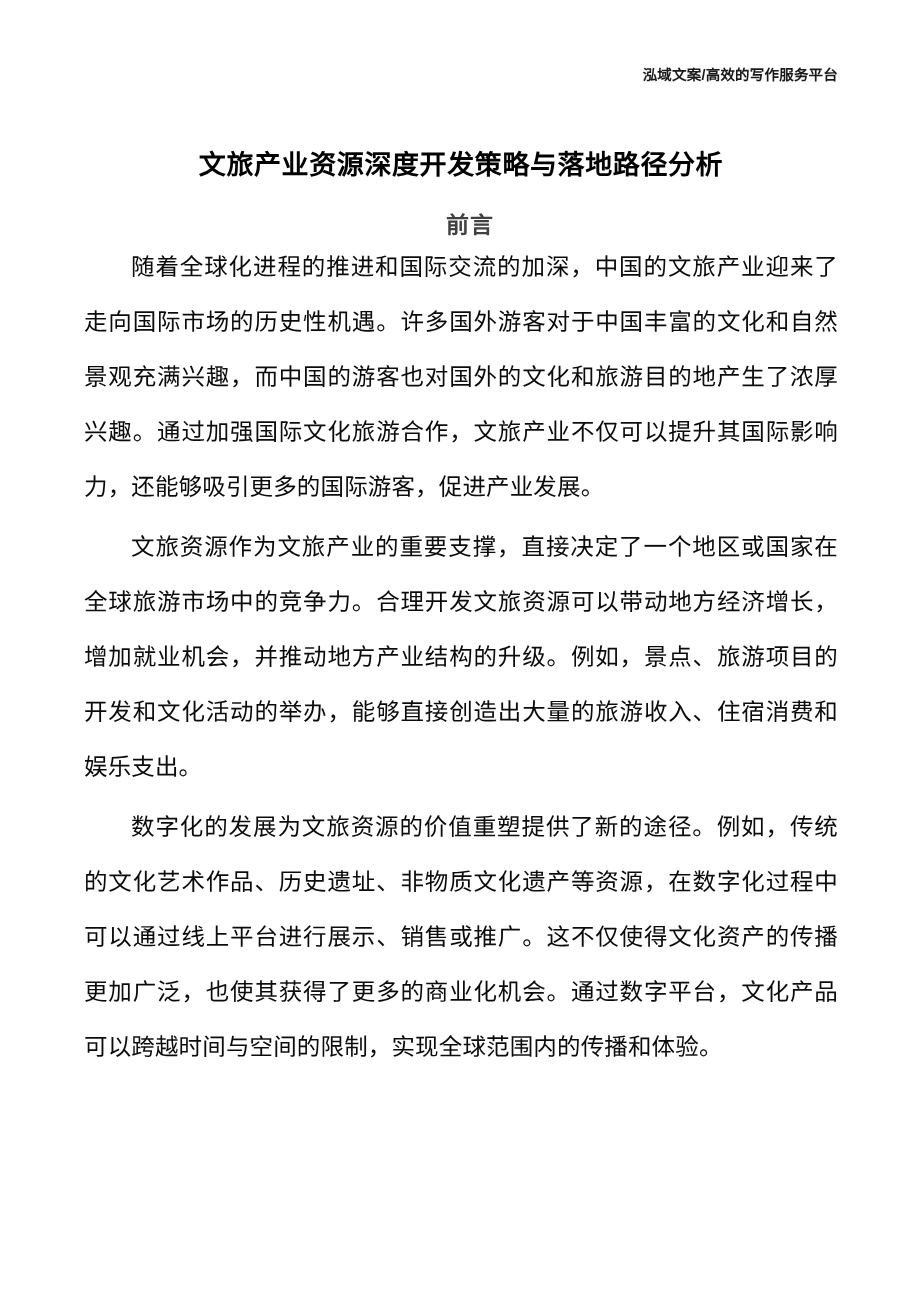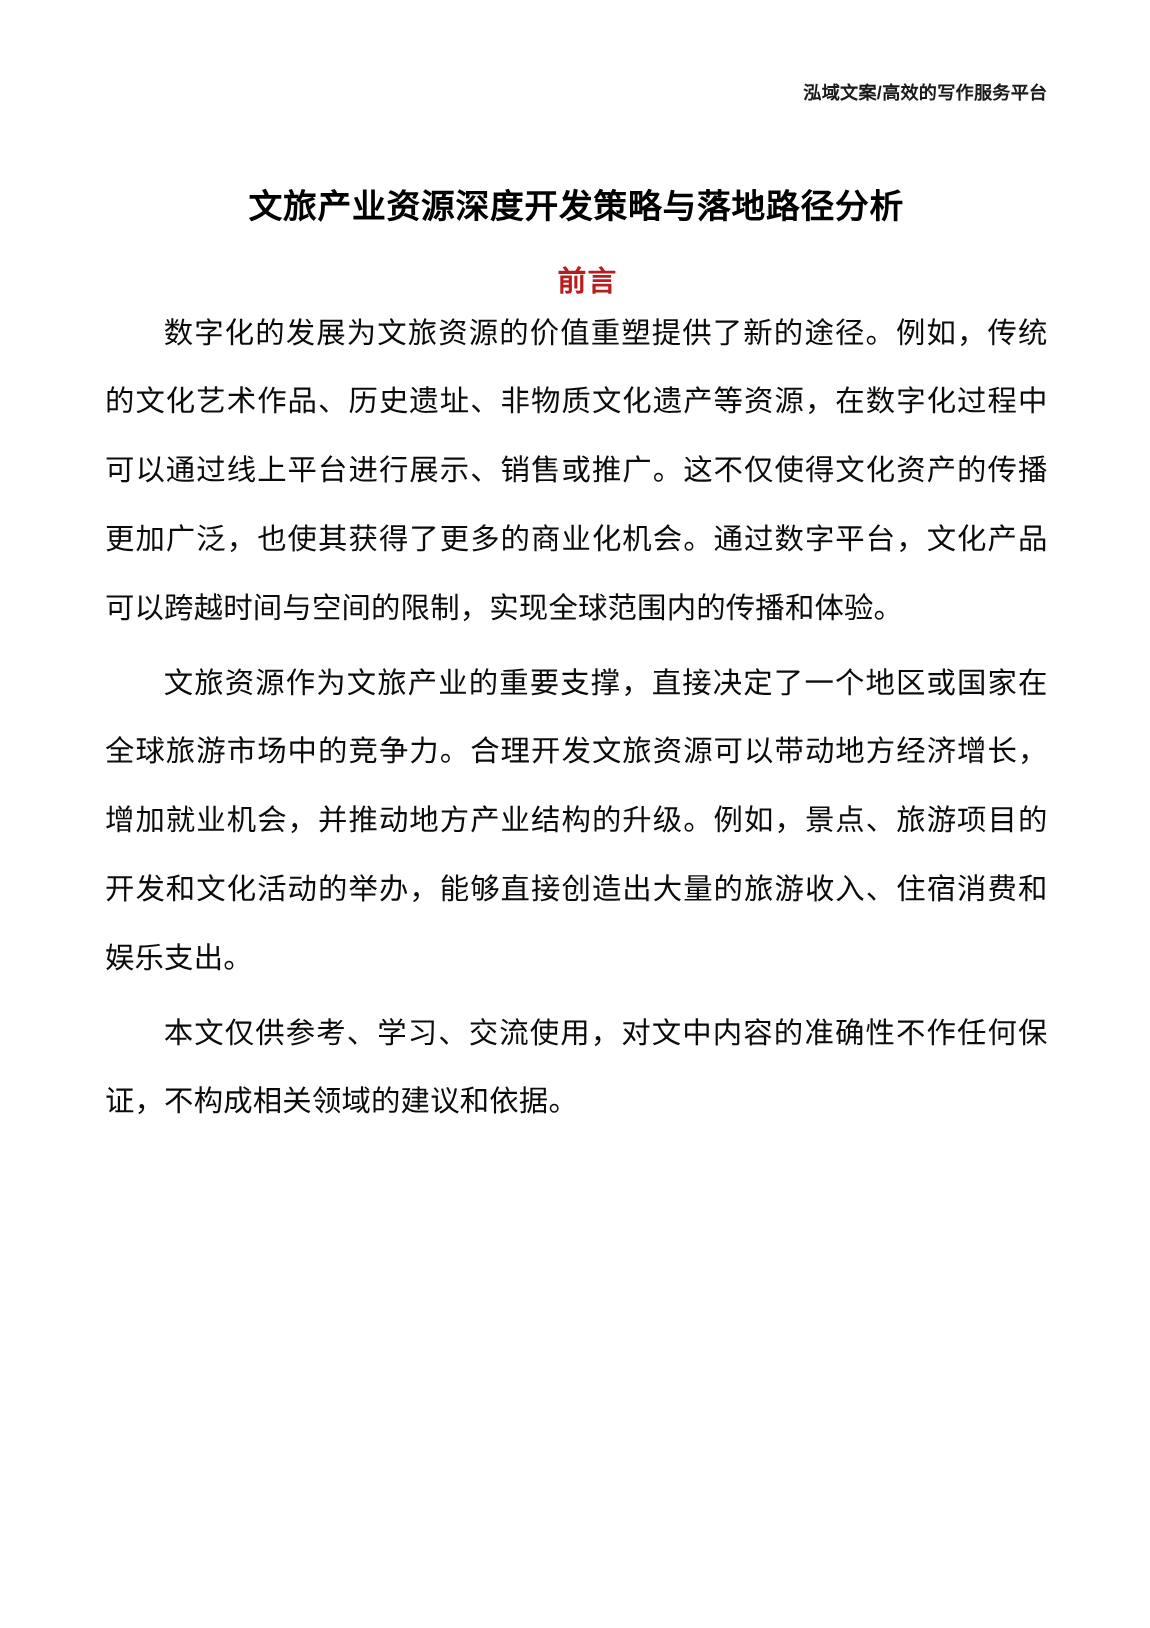--- a/index.html
+++ b/index.html
@@ -63,21 +63,21 @@
     position: absolute;
     top: 178px;
     left: 84px;
     right: 64px;
     text-align: center;
     font-family: "Liberation Sans", "DejaVu Sans", sans-serif;
     font-size: 23px;
     font-weight: 700;
     letter-spacing: 1px;
     line-height: 32px;
-    color: #b91c1c;
+    color: #404040;
   }
 
   
   .body-block {
     position: absolute;
     top: 228px;
     left: 84px;
     width: 754px;
   }
 
@@ -118,19 +118,19 @@
 
 <div class="page">
 
   <div class="page-header">泓域文案/高效的写作服务平台</div>
 
   <h1 class="doc-title">文旅产业资源深度开发策略与落地路径分析</h1>
 
   <h2 class="section-heading">前言</h2>
 
   <div class="body-block">
+    <p class="body-para">随着全球化进程的推进和国际交流的加深，中国的文旅产业迎来了走向国际市场的历史性机遇。许多国外游客对于中国丰富的文化和自然景观充满兴趣，而中国的游客也对国外的文化和旅游目的地产生了浓厚兴趣。通过加强国际文化旅游合作，文旅产业不仅可以提升其国际影响力，还能够吸引更多的国际游客，促进产业发展。</p>
+    <p class="body-para">文旅资源作为文旅产业的重要支撑，直接决定了一个地区或国家在全球旅游市场中的竞争力。合理开发文旅资源可以带动地方经济增长，增加就业机会，并推动地方产业结构的升级。例如，景点、旅游项目的开发和文化活动的举办，能够直接创造出大量的旅游收入、住宿消费和娱乐支出。</p>
     <p class="body-para">数字化的发展为文旅资源的价值重塑提供了新的途径。例如，传统的文化艺术作品、历史遗址、非物质文化遗产等资源，在数字化过程中可以通过线上平台进行展示、销售或推广。这不仅使得文化资产的传播更加广泛，也使其获得了更多的商业化机会。通过数字平台，文化产品可以跨越时间与空间的限制，实现全球范围内的传播和体验。</p>
-    <p class="body-para">文旅资源作为文旅产业的重要支撑，直接决定了一个地区或国家在全球旅游市场中的竞争力。合理开发文旅资源可以带动地方经济增长，增加就业机会，并推动地方产业结构的升级。例如，景点、旅游项目的开发和文化活动的举办，能够直接创造出大量的旅游收入、住宿消费和娱乐支出。</p>
-    <p class="body-para">本文仅供参考、学习、交流使用，对文中内容的准确性不作任何保证，不构成相关领域的建议和依据。</p>
   </div>
 
 
 </div>
 
 </body></html>

